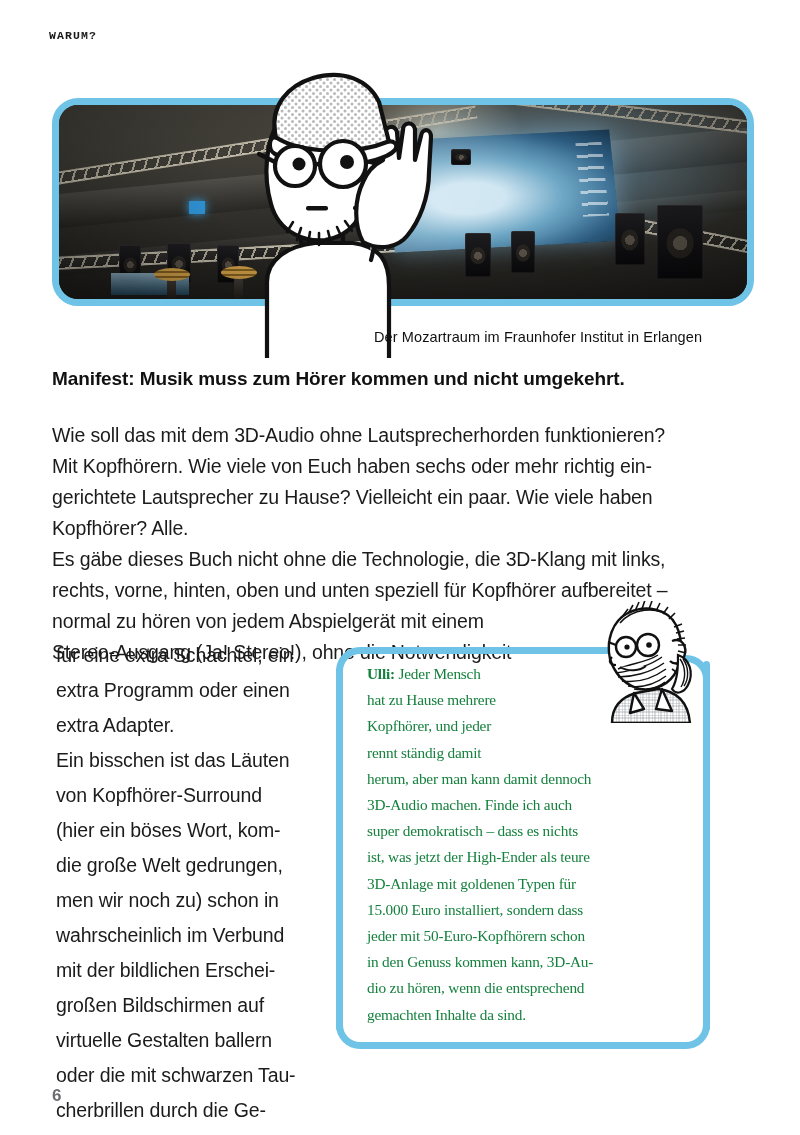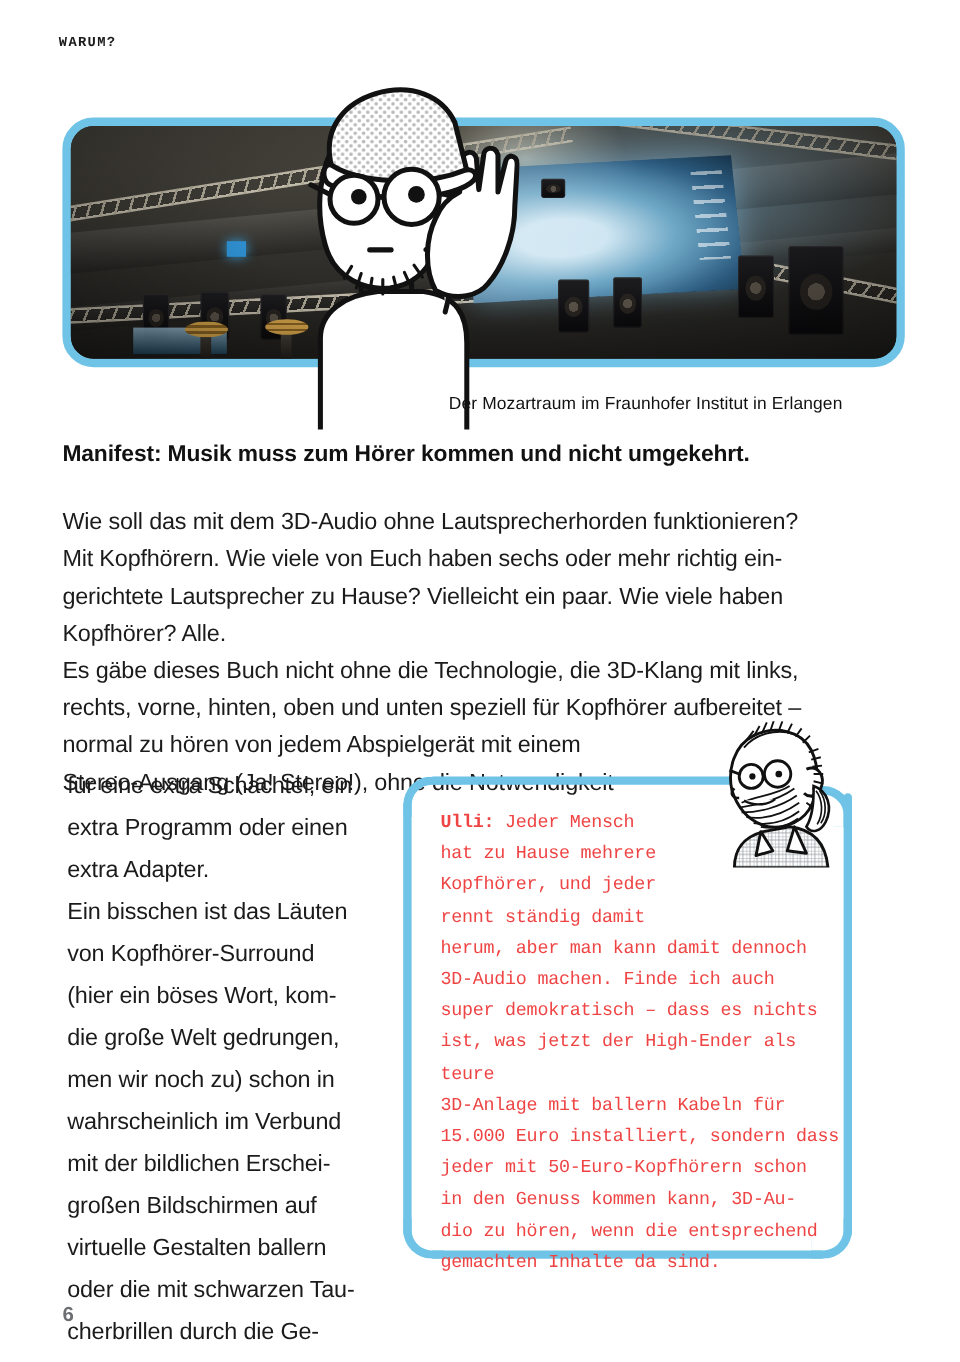--- a/index.html
+++ b/index.html
@@ -206,26 +206,26 @@
     box-sizing: border-box;
   }
   .qb-c-tl { left: 0;  top: 0;     border-right: 0; border-bottom: 0; border-top-left-radius: 24px; }
   .qb-c-tr { right: 0; top: 8px;   border-left: 0;  border-bottom: 0; border-top-right-radius: 24px; }
   .qb-c-bl { left: 0;  bottom: 0;  border-right: 0; border-top: 0;    border-bottom-left-radius: 24px; }
   .qb-c-br { right: 0; bottom: 0;  border-left: 0;  border-top: 0;    border-bottom-right-radius: 24px; }
 
   .quote-text {
     position: absolute;
     left: 31px;
-    top: 25px;
+    top: 14px;
     width: 334px;
-    font-family: Liberation Mono, monospace;
+    font-family: Liberation Serif, serif;
     font-size: 15.3px;
     line-height: 26.2px;
-    color: #ef4444;
+    color: #15803d;
     letter-spacing: -.2px;
   }
   .quote-text b { font-weight: bold; }
 
   .ulli {
     position: absolute;
     left: 586px;
     top: 601px;
     width: 126px;
     height: 122px;
@@ -388,21 +388,21 @@
 
   <div class="quote-text">
     <div><b>Ulli:</b><span> Jeder Mensch</span></div>
     <div>hat zu Hause mehrere</div>
     <div>Kopfhörer, und jeder</div>
     <div>rennt ständig damit</div>
     <div>herum, aber man kann damit dennoch</div>
     <div>3D-Audio machen. Finde ich auch</div>
     <div>super demokratisch – dass es nichts</div>
     <div>ist, was jetzt der High-Ender als teure</div>
-    <div>3D-Anlage mit ballern Kabeln für</div>
+    <div>3D-Anlage mit goldenen Typen für</div>
     <div>15.000 Euro installiert, sondern dass</div>
     <div>jeder mit 50-Euro-Kopfhörern schon</div>
     <div>in den Genuss kommen kann, 3D-Au-</div>
     <div>dio zu hören, wenn die entsprechend</div>
     <div>gemachten Inhalte da sind.</div>
   </div>
 </div>
 
 <div class="ulli">
   <svg viewBox="0 0 126 122" width="126" height="122" xmlns="http://www.w3.org/2000/svg">

